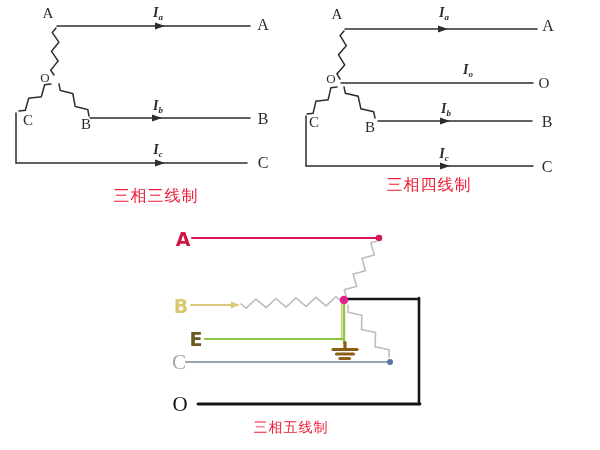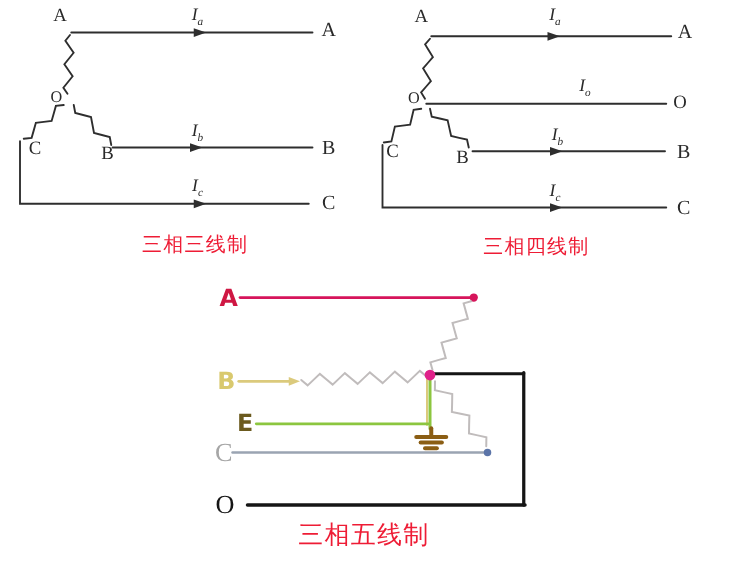--- a/index.html
+++ b/index.html
@@ -6,21 +6,21 @@
   #stage{position:relative;width:600px;height:450px;background:#ffffff;overflow:hidden;
          font-family:"Liberation Serif",serif;}
   #art{position:absolute;left:0;top:0;}
   .labels{position:absolute;left:0;top:0;width:600px;height:450px;pointer-events:none;}
   .lbl{position:absolute;transform:translate(-50%,-50%);white-space:nowrap;line-height:1;}
   .ink{color:#2a2a2a;}
   .serif{font-family:"Liberation Serif",serif;}
   .s13{font-size:13px;}
   .s15{font-size:15px;}
   .s16{font-size:16px;}
-  .cur{font-family:"Liberation Serif",serif;font-style:italic;font-weight:normal;font-size:14px;}
+  .cur{font-family:"Liberation Serif",serif;font-style:italic;font-weight:bold;font-size:14px;}
   .cur sub{font-size:9px;font-style:italic;}
   .cap{font-family:"DejaVu Sans",sans-serif;font-weight:normal;font-size:16px;letter-spacing:1px;}
   .w5sans{font-family:"DejaVu Sans",sans-serif;font-weight:bold;font-size:19px;}
   .w5serif{font-family:"Liberation Serif",serif;font-size:21px;}
 </style>
 </head>
 <body>
 
 <div id="stage">
 
@@ -113,23 +113,23 @@
     <span class="lbl cur" style="left:444px;top:14px"><span>I</span><sub>a</sub></span>
     <span class="lbl cur" style="left:468px;top:71px"><span>I</span><sub>o</sub></span>
     <span class="lbl cur" style="left:446px;top:110px"><span>I</span><sub>b</sub></span>
     <span class="lbl cur" style="left:444px;top:155px"><span>I</span><sub>c</sub></span>
 
     <span class="lbl serif s16" style="left:548px;top:26px">A</span>
     <span class="lbl serif s15" style="left:544px;top:83px">O</span>
     <span class="lbl serif s16" style="left:547px;top:122px">B</span>
     <span class="lbl serif s16" style="left:547px;top:167px">C</span>
 
-    <span class="lbl cap" style="left: 429px; top: 197px; color: rgb(238, 28, 53);">三相四线制</span>
+    <span class="lbl cap" style="left: 429px; top: 185px; color: rgb(238, 28, 53);">三相四线制</span>
 
     <span class="lbl w5sans" style="left: 183px; top: 239px; color: rgb(207, 23, 67);">A</span>
     <span class="lbl w5sans" style="left: 181px; top: 306px; color: rgb(217, 201, 110);">B</span>
     <span class="lbl w5sans" style="left: 196px; top: 339px; color: rgb(107, 90, 30);">E</span>
     <span class="lbl w5serif" style="left: 179px; top: 362px; color: rgb(166, 166, 166);">C</span>
     <span class="lbl w5serif" style="left: 180px; top: 404px; color: rgb(21, 21, 21);">O</span>
 
-    <span class="lbl cap" style="left: 291px; top: 427px; font-size: 20px; color: rgb(238, 28, 53);">三相五线制</span>
+    <span class="lbl cap" style="left: 291px; top: 427px; font-size: 14px; color: rgb(238, 28, 53);">三相五线制</span>
   </div>
 </div>
 
 </body></html>

